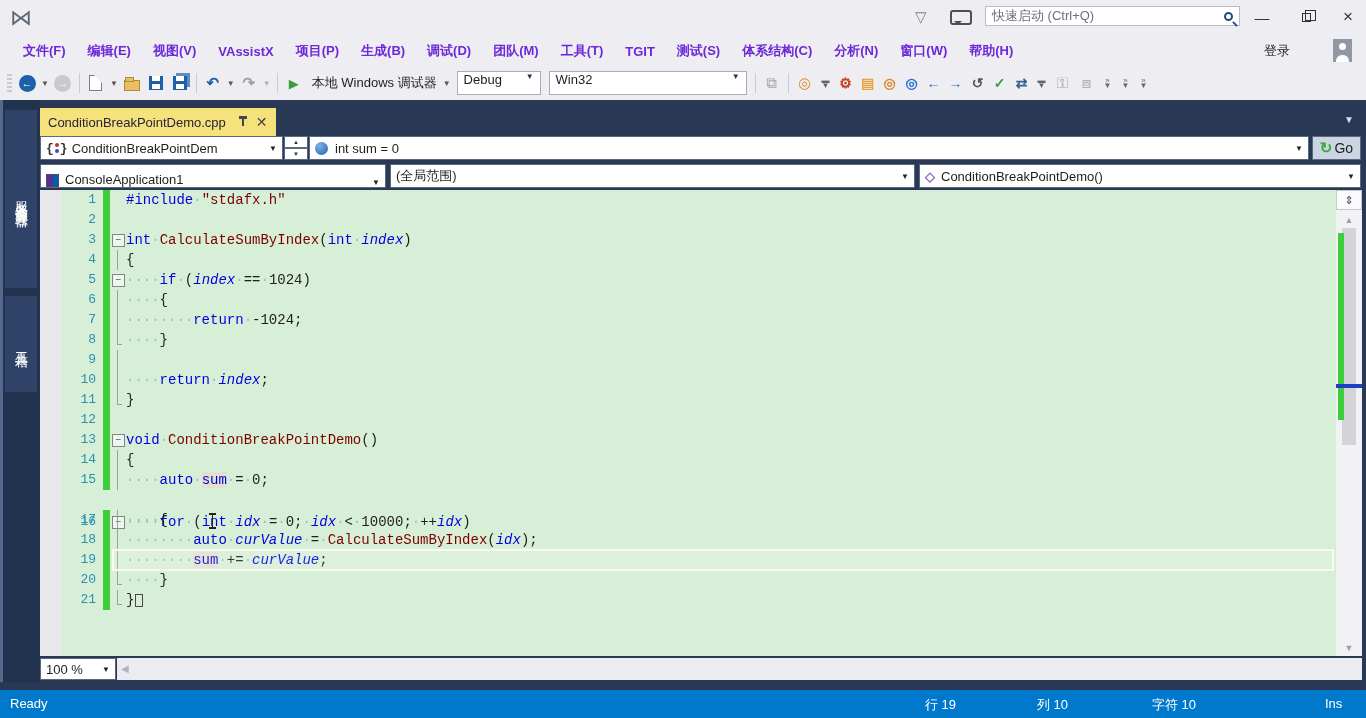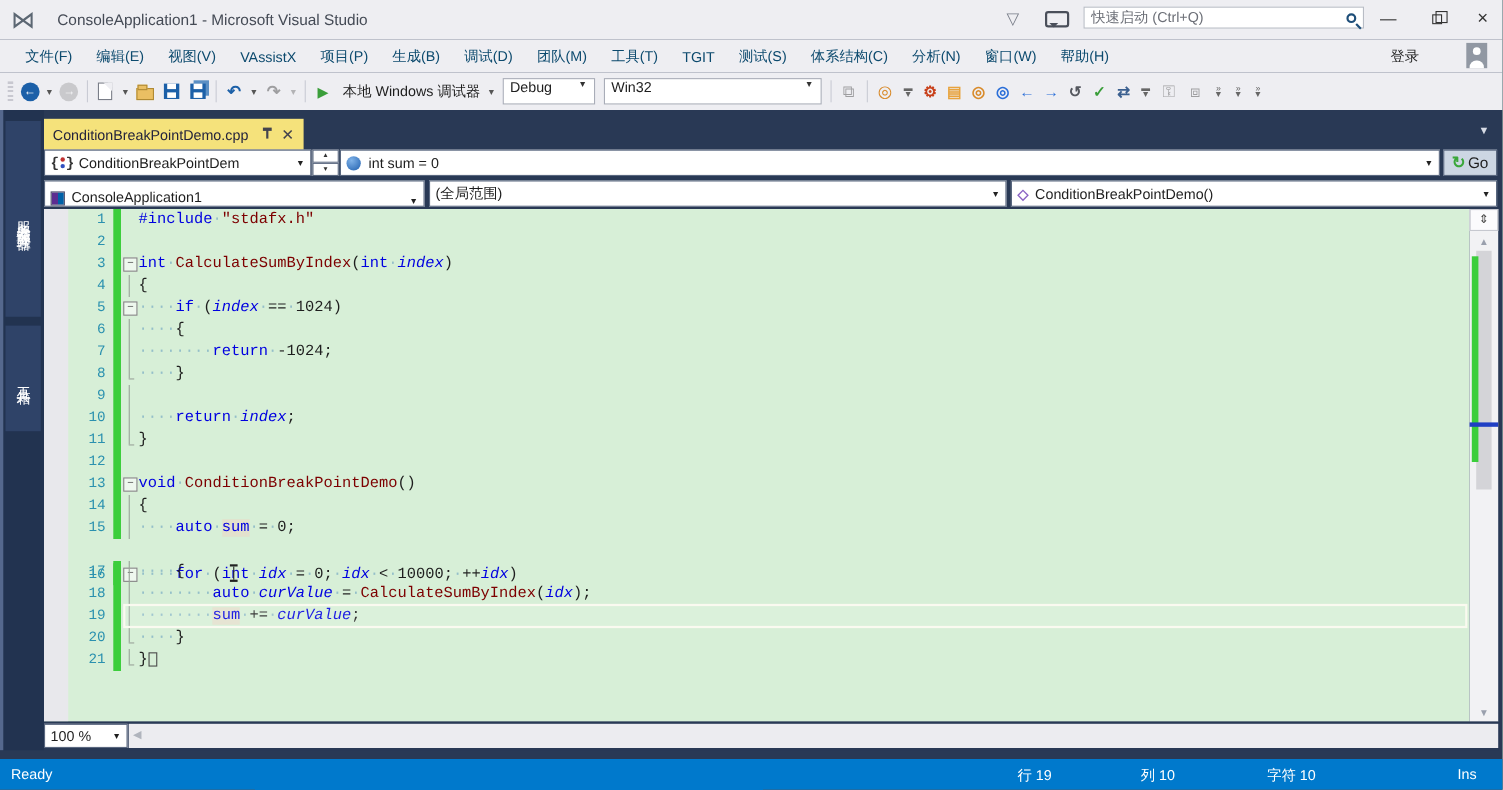--- a/index.html
+++ b/index.html
@@ -17,21 +17,21 @@
   .qsearch { left:985px; top:6px; width:255px; height:20px; background:#fff; border:1px solid #b8bcc5; display:flex; align-items:center; padding:0 6px; }
   .qsearch .ph { color:#6d7078; flex:1; font-size:13px; }
   .mag { width:9px; height:9px; border:2px solid #1e4e79; border-radius:50%; position:relative; }
   .mag:after { content:""; position:absolute; width:2px; height:6px; background:#1e4e79; left:8px; top:7px; transform:rotate(-45deg); }
   .winbtn { top:6px; width:28px; height:22px; display:flex; align-items:center; justify-content:center; color:#333; font-size:15px; }
   .restore-glyph { width:9px; height:9px; border:1px solid #333; position:relative; background:#eeeef2; }
   .restore-glyph:before { content:""; position:absolute; left:2px; top:-4px; width:9px; height:9px; border:1px solid #333; }
 
   
   .menubar { left:0; top:36px; width:1366px; height:30px; background:#eeeef2; display:flex; align-items:center; padding-left:12px; }
-  .menu-item { padding:4px 11px; color:#0c4a6e; white-space:nowrap; }
+  .menu-item { padding:4px 11px; color:#6d28d9; white-space:nowrap;font-weight:bold; }
   .signin { right:76px; top:42px; color:#1e1e1e; }
   .avatar { right:14px; top:39px; width:19px; height:23px; background:#9198a3; display:flex; align-items:flex-end; justify-content:center; }
   .avatar .head { width:7px; height:7px; border-radius:50%; background:#fff; position:absolute; top:4px; left:6px; }
   .avatar .body { width:13px; height:7px; border-radius:6px 6px 0 0; background:#fff; }
 
   
   .toolbar { left:0; top:66px; width:1366px; height:34px; background:#eeeef2; display:flex; align-items:center; padding-left:4px; }
   .grip { width:5px; height:18px; margin:0 3px; background:repeating-linear-gradient(#c8c8d0 0 2px, transparent 2px 4px); }
   .tbtn { width:24px; height:24px; display:flex; align-items:center; justify-content:center; font-size:15px; position:relative; }
   .tsep { width:1px; height:20px; background:#c9cbd4; margin:0 4px; }
@@ -119,21 +119,20 @@
 
   
   .statusbar { left:0; top:690px; width:1366px; height:28px; background:#0079cc; color:#fff; font-size:13px; }
   .statusbar span { position:absolute; top:6px; }
 </style>
 </head>
 <body>
 
 <div class="abs titlebar">
   <div class="abs vs-logo">⋈</div>
-  <div class="abs win-title">ConsoleApplication1 - Microsoft Visual Studio</div>
   <div class="abs fb-flag">▽</div>
   <div class="abs bubble"></div>
   <div class="abs qsearch">
     <span class="ph">快速启动 (Ctrl+Q)</span>
     <span class="mag"></span>
   </div>
   <div class="abs winbtn" style="left:1248px;">—</div>
   <div class="abs winbtn" style="left:1292px;">
       <span class="restore-glyph"></span>
     </div>

